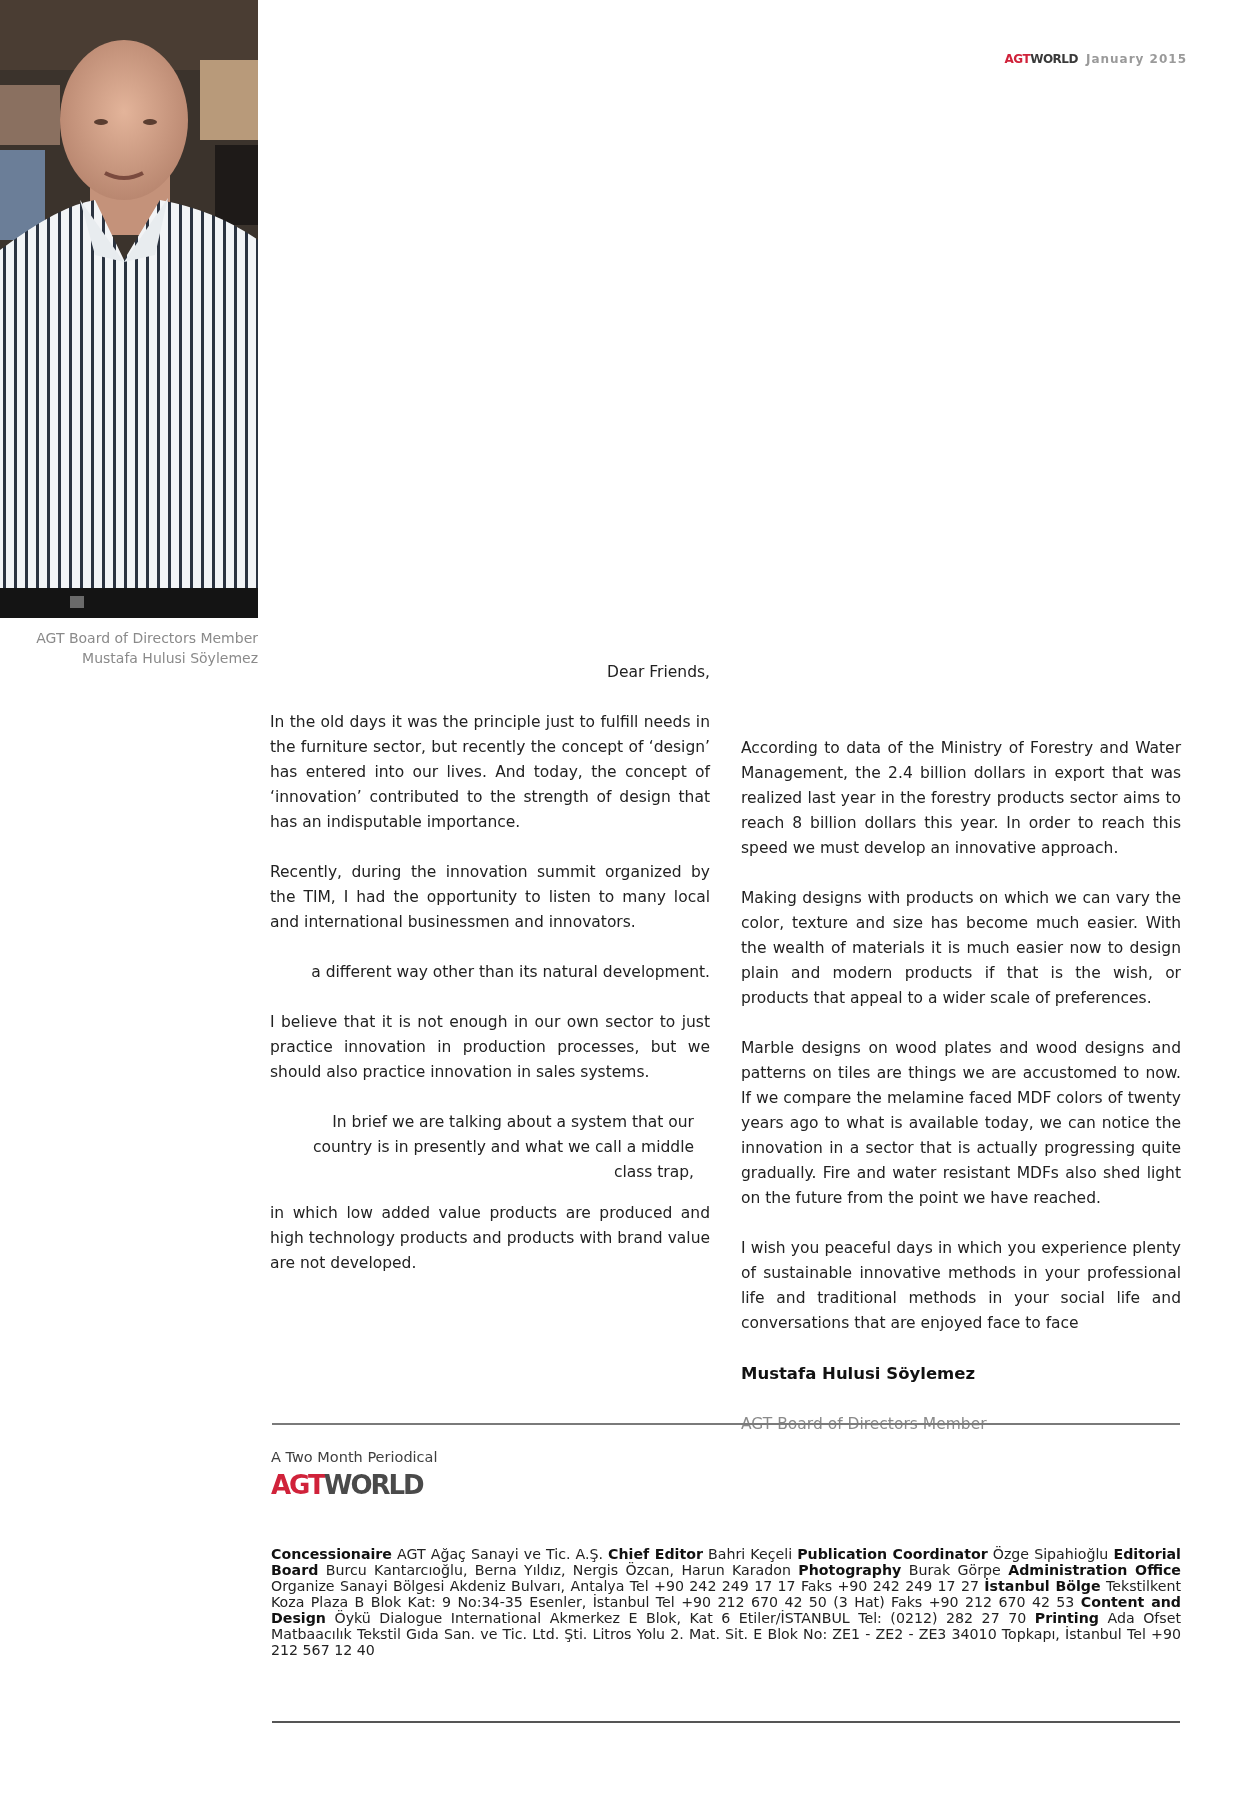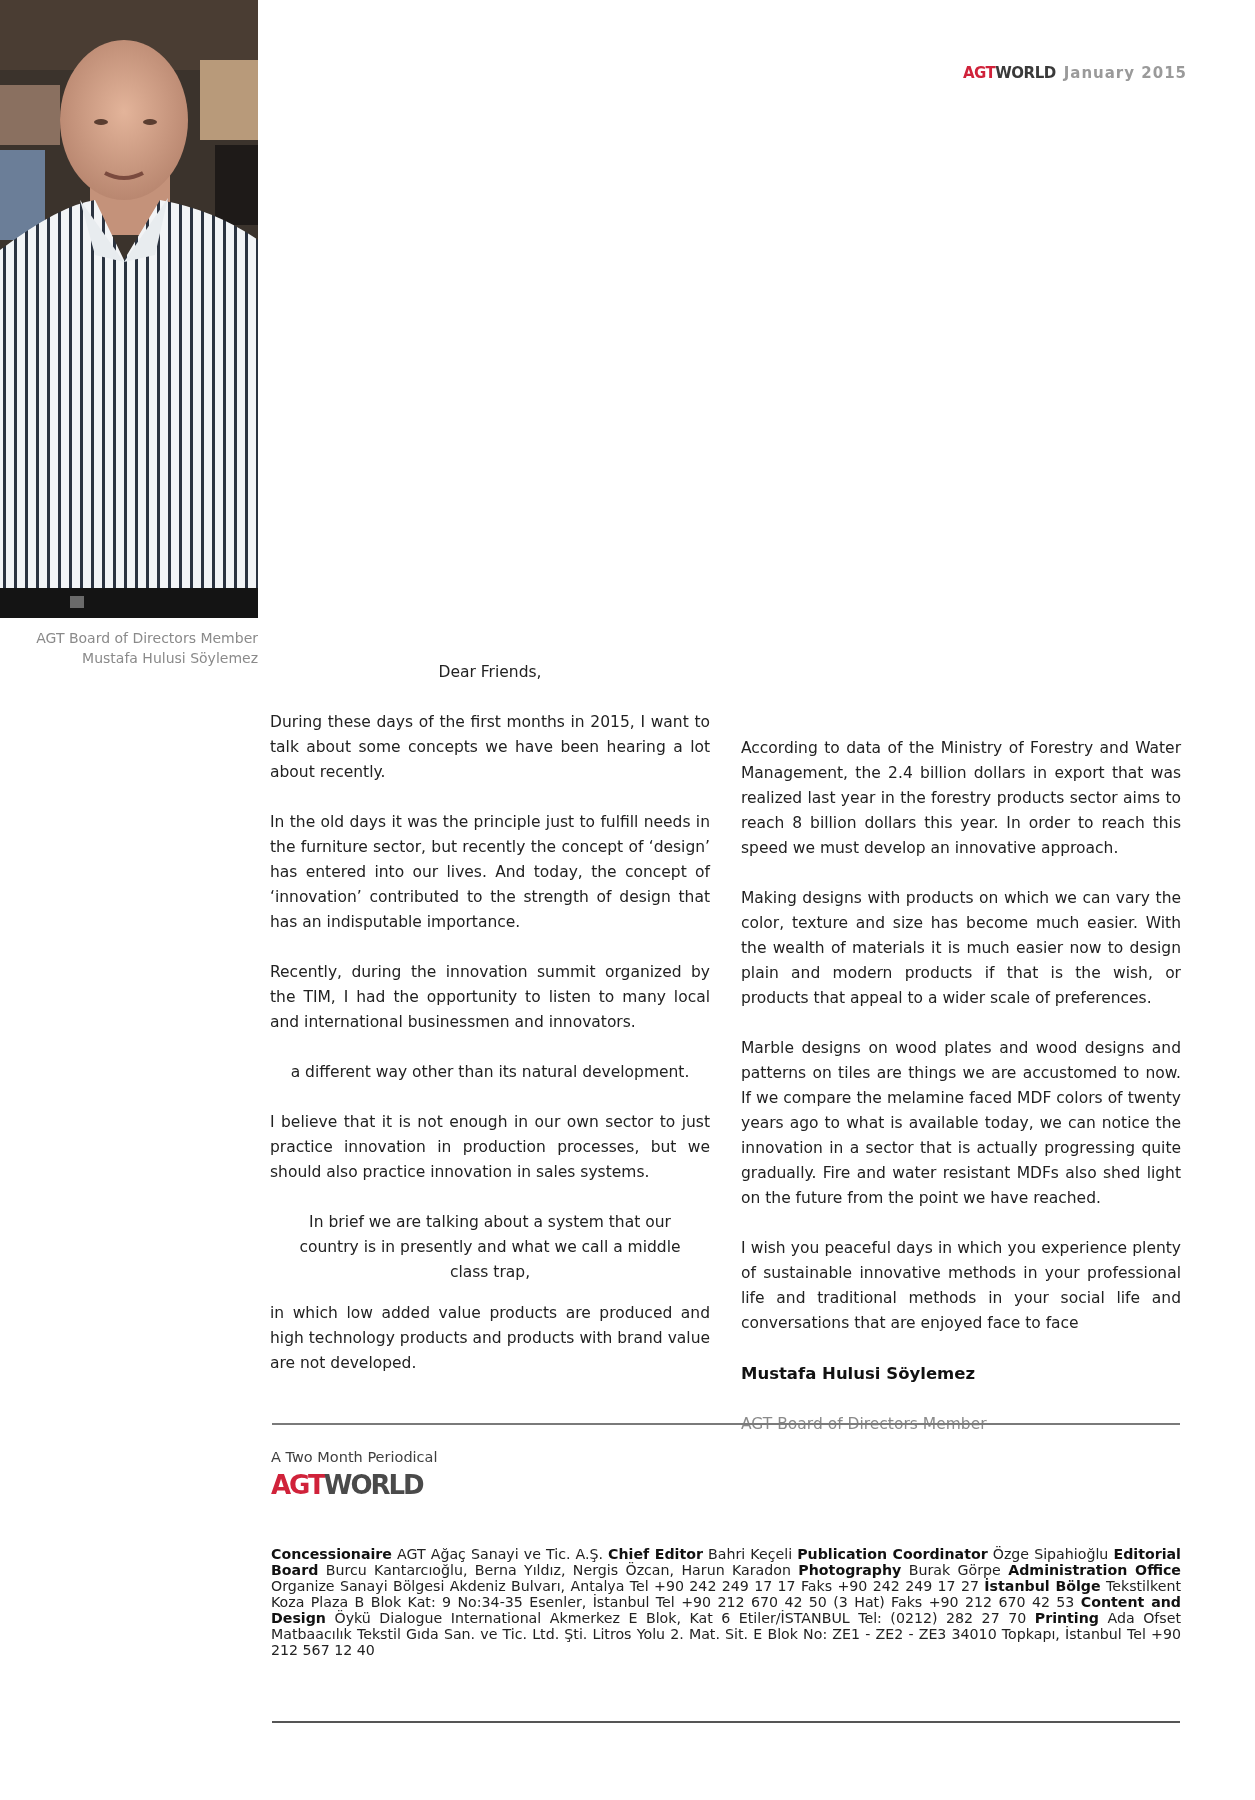--- a/index.html
+++ b/index.html
@@ -1,38 +1,38 @@
 <!DOCTYPE html>
 <html><head>
 <meta charset="utf-8">
 <style>
   html, body { margin: 0; padding: 0; background: #ffffff; }
   body { width: 1255px; height: 1800px; position: relative; overflow: hidden;
          font-family: "DejaVu Sans", "Liberation Sans", sans-serif; color: #1a1a1a; }
 
   
-  .header { position: absolute; top: 64px; right: 68px; font-size: 15px; font-weight: bold; letter-spacing: 0.3px; }
+  .header { position: absolute; top: 52px; right: 68px; font-size: 12px; font-weight: bold; letter-spacing: 0.3px; }
   .header .agt { color: #d0223a; letter-spacing: -0.5px; }
   .header .world { color: #3a3a3a; letter-spacing: -0.5px; margin-right: 8px; }
   .header .issue { color: #9a9a9a; letter-spacing: 1px; }
 
   
   .photo { position: absolute; left: 0; top: 0; width: 258px; height: 618px; overflow: hidden; background: #2a2622; }
   .photo svg { display: block; }
 
   .caption { position: absolute; left: 0; top: 628px; width: 258px; text-align: right;
              font-size: 14px; line-height: 20px; color: #8a8a8a; }
 
   
   .col { position: absolute; font-size: 15.5px; line-height: 25px; color: #222; text-align: justify; }
   .col p { margin: 0 0 25px 0; }
   .col1 { left: 270px; top: 660px; width: 440px; }
   .col2 { left: 741px; top: 736px; width: 440px; }
   .salutation { margin-bottom: 25px !important; }
-  .left-al { text-align: center; }
+  .left-al { text-align: right; }
 
   .sig-name { font-weight: bold; color: #111; font-size: 16.5px; margin: 0; line-height: 26px; }
   .sig-title { color: #8a8a8a; font-size: 15.5px; margin: 0; line-height: 25px; }
 
   .rule { position: absolute; left: 272px; width: 908px; height: 2px; background: #7a7a7a; }
   .rule1 { top: 1423px; }
   .rule2 { top: 1721px; background: #555; }
 
   
   .logo { position: absolute; left: 271px; top: 1470px; font-size: 26px; font-weight: bold; letter-spacing: -2px; text-align: right; }
@@ -90,21 +90,20 @@
   </svg>
 </div>
 
 <div class="caption">
   <div>AGT Board of Directors Member</div>
   <div>Mustafa Hulusi Söylemez</div>
 </div>
 
 <div class="col col1">
   <p class="salutation left-al">Dear Friends,</p>
-  <p>During these days of the first months in 2015, I want to talk about some concepts we have been hearing a lot about recently.</p>
   <p>In the old days it was the principle just to fulfill needs in the furniture sector, but recently the concept of ‘design’ has entered into our lives. And today, the concept of ‘innovation’ contributed to the strength of design that has an indisputable importance.</p>
   <p>Recently, during the innovation summit organized by the TIM, I had the opportunity to listen to many local and international businessmen and innovators.</p>
   <p class="left-al">a different way other than its natural development.</p>
   <p>I believe that it is not enough in our own sector to just practice innovation in production processes, but we should also practice innovation in sales systems.</p>
   <p class="left-al" style="margin:16px">In brief we are talking about a system that our country is in presently and what we call a middle class trap,</p>
   <p>in which low added value products are produced and high technology products and products with brand value are not developed.</p>
 </div>
 
 <div class="col col2">
   <p>According to data of the Ministry of Forestry and Water Management, the 2.4 billion dollars in export that was realized last year in the forestry products sector aims to reach 8 billion dollars this year. In order to reach this speed we must develop an innovative approach.</p>

